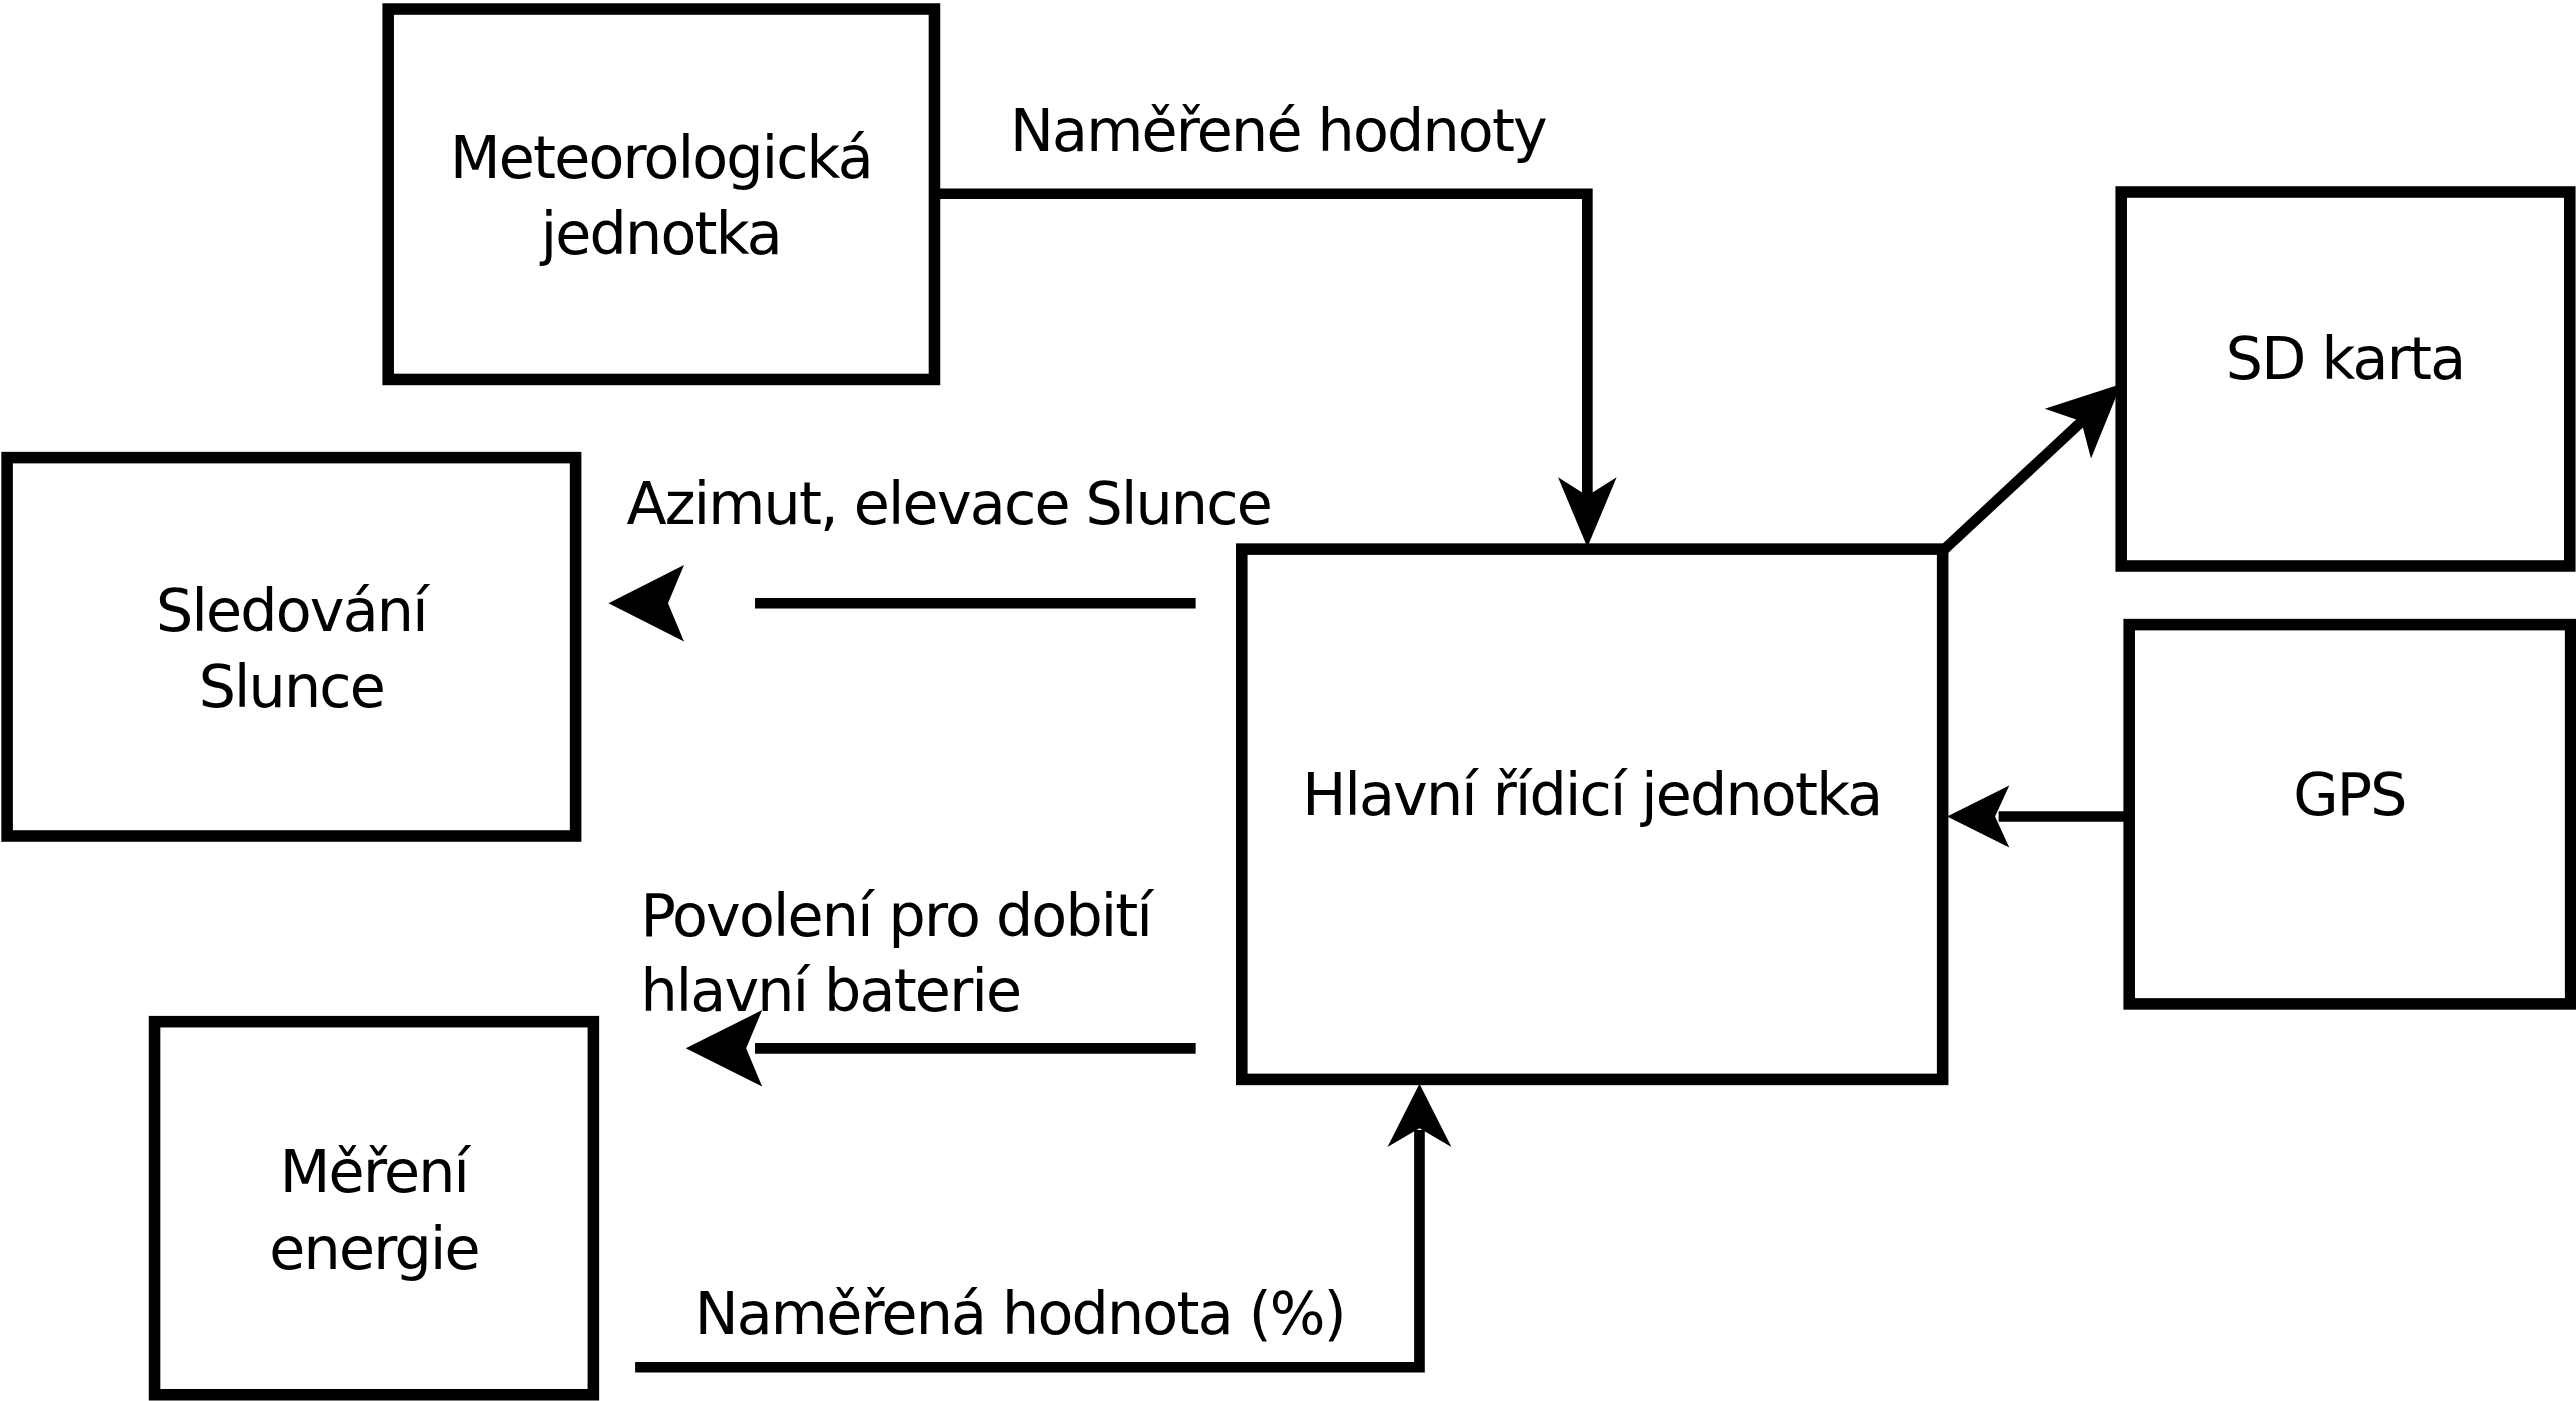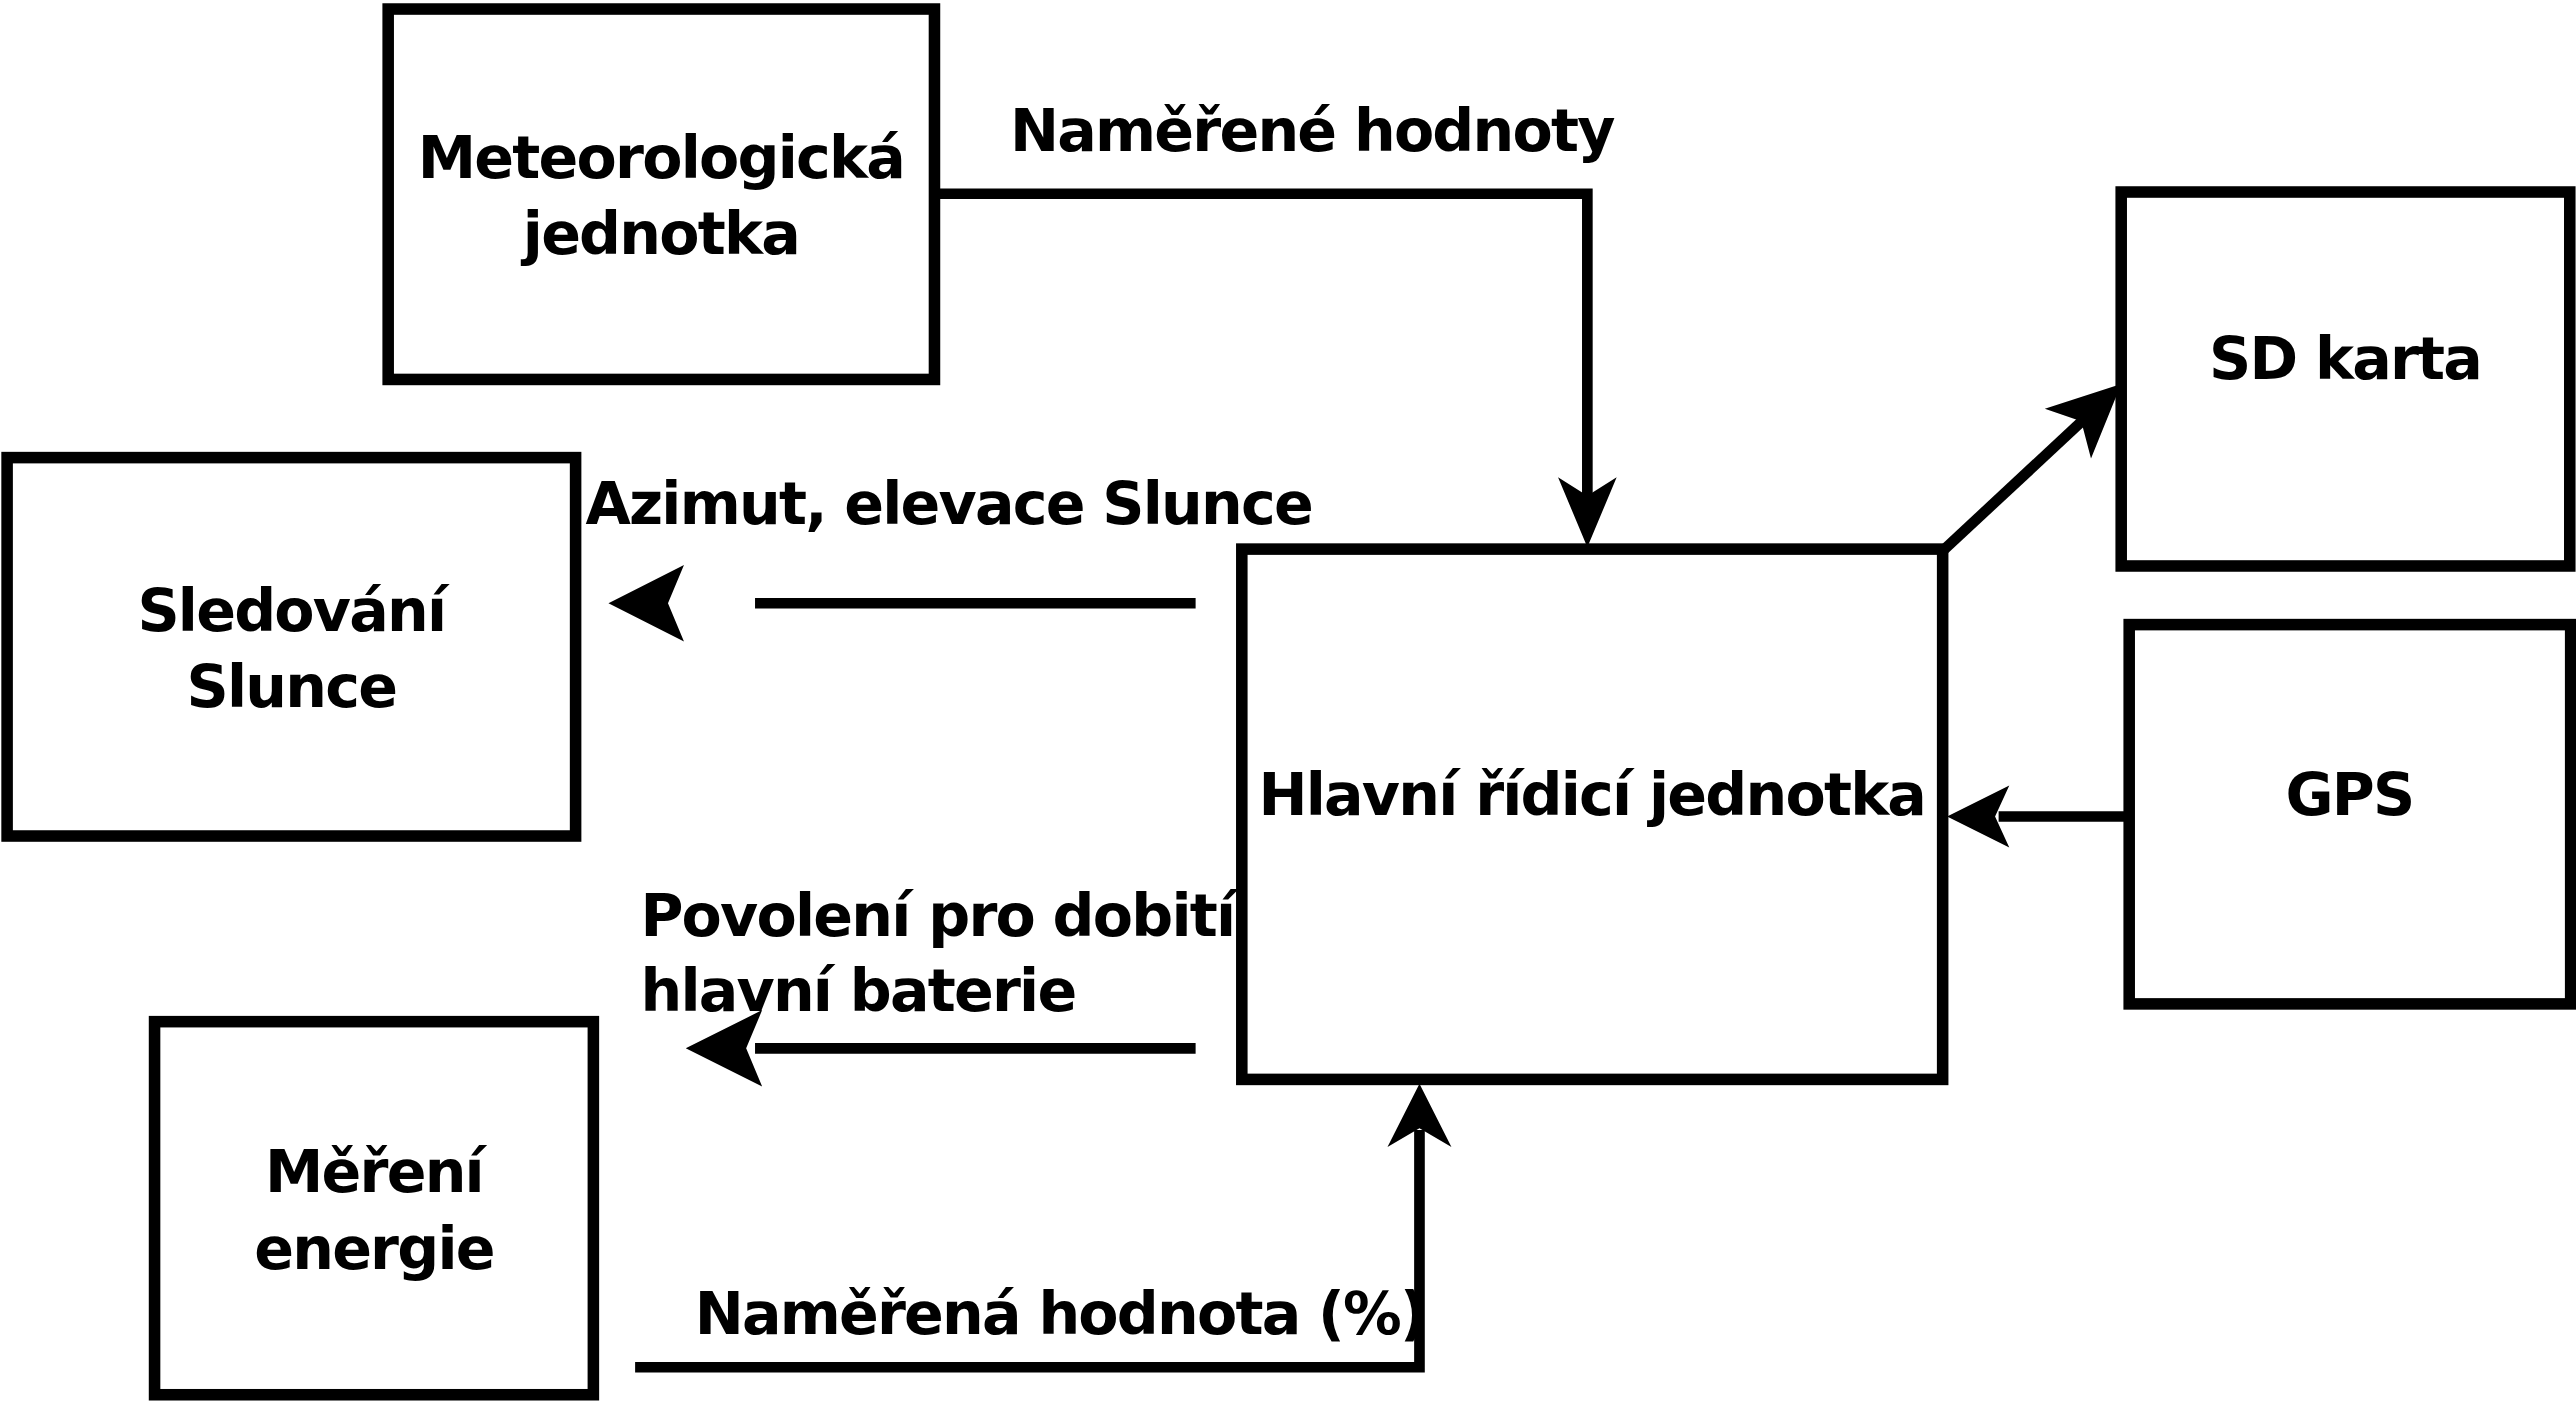--- a/index.html
+++ b/index.html
@@ -6,21 +6,20 @@
     margin: 0;
     padding: 0;
     background: #ffffff;
   }
   .stage {
     position: relative;
     width: 2576px;
     height: 1402px;
     background: #ffffff;
     overflow: hidden;
-    font-weight: bold;
   }
   svg { display: block; }
   .box {
     fill: #ffffff;
     stroke: #000000;
     stroke-width: 13px;
   }
   .edge {
     fill: none;
     stroke: #000000;

